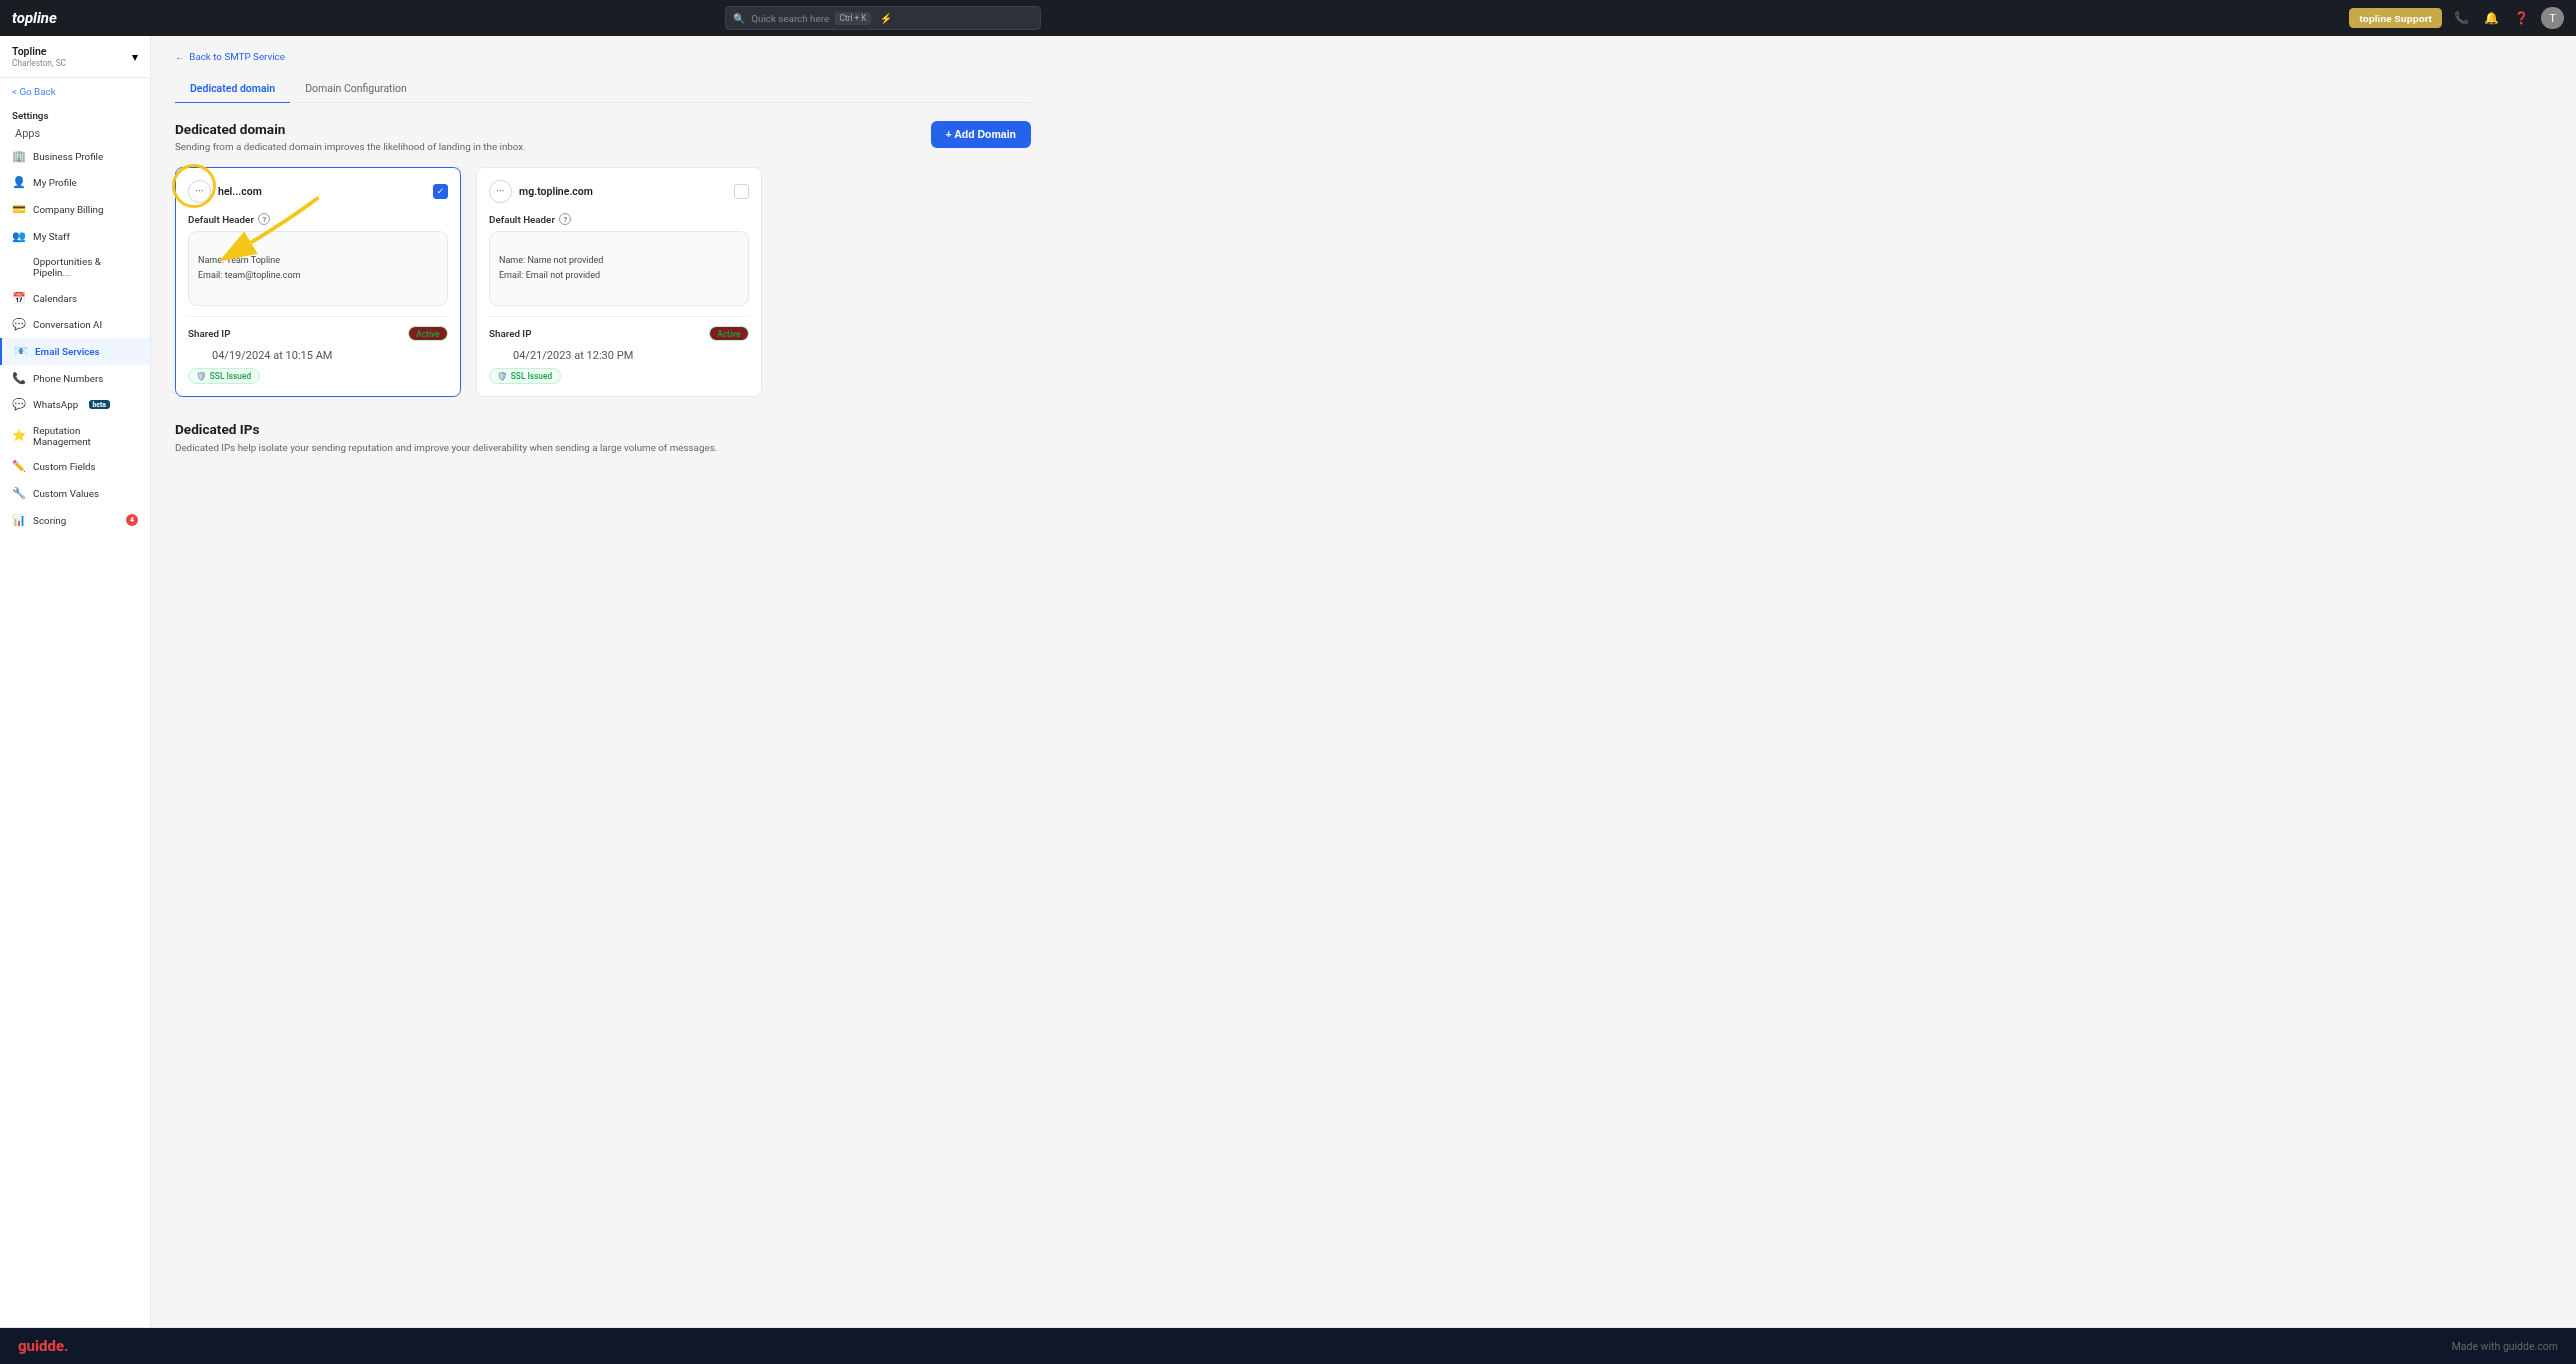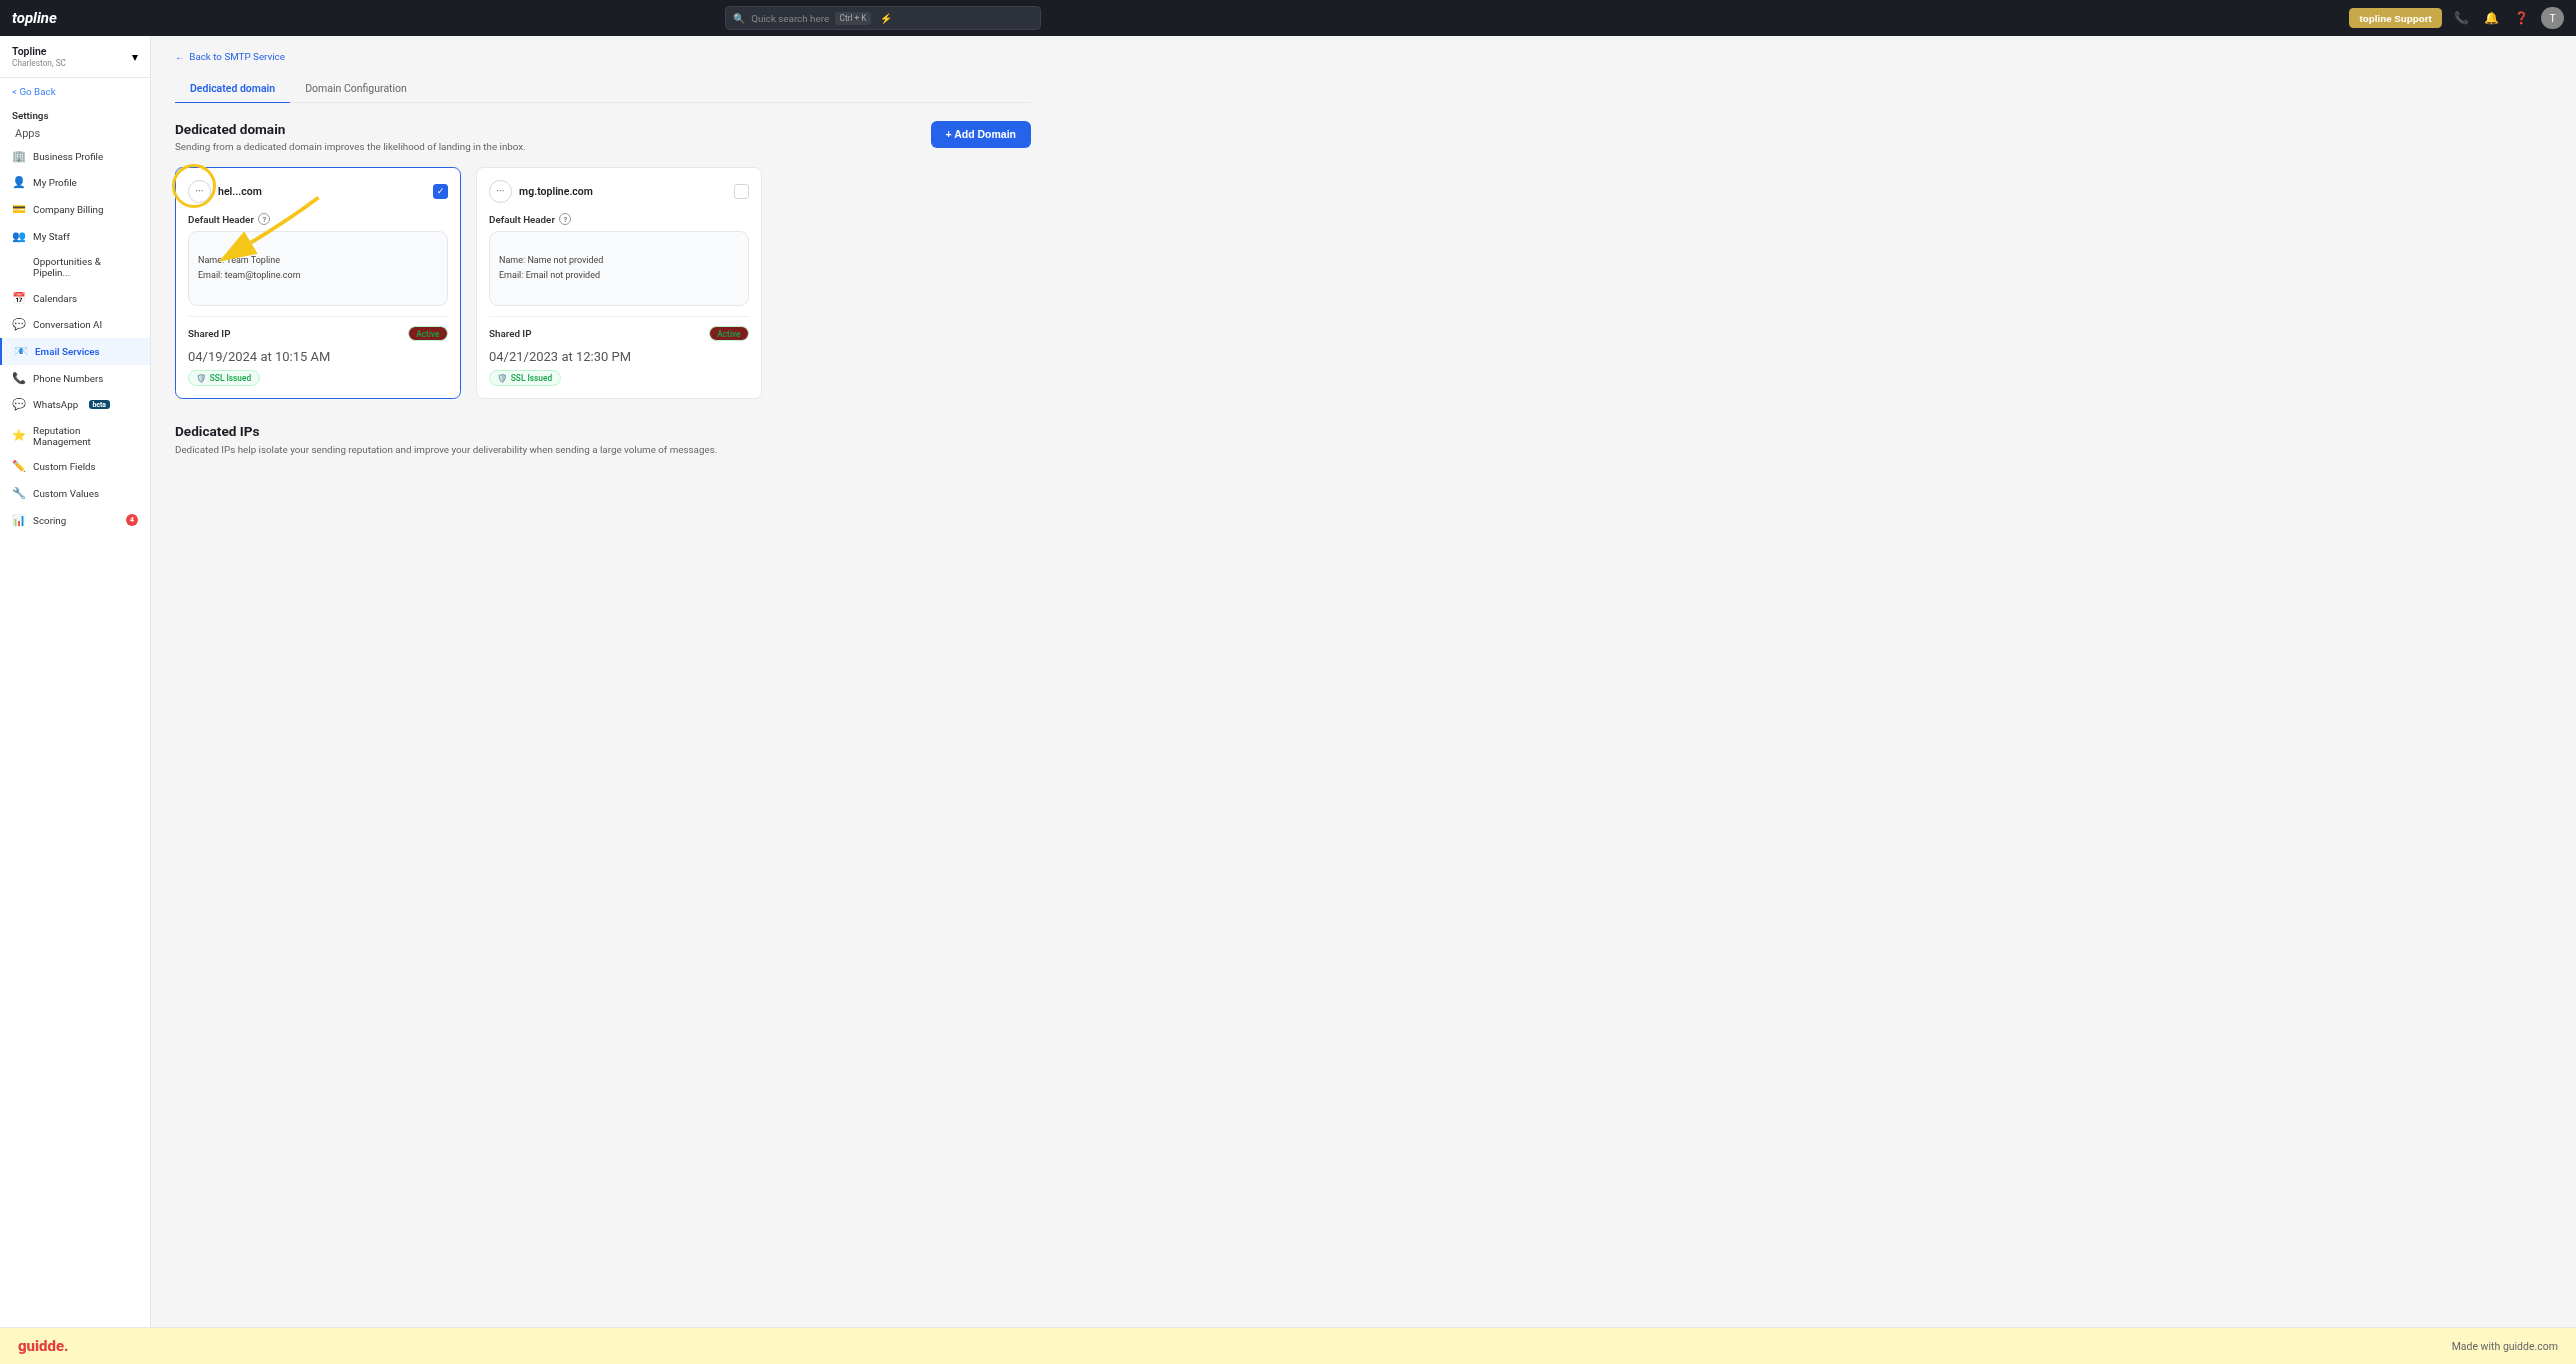--- a/index.html
+++ b/index.html
@@ -372,23 +372,24 @@
     .active-badge {
       background: #7f1d1d;
       color: #16a34a;
       border: 0.8px solid #bbf7d0;
       border-radius: 15px;
       padding: 1.5px 7.5px;
       font-size: 8.3px;
       font-weight: 500;
     }
     .date-text {
-      font-size: 13px;
+      font-size: 11px;
       color: #555;
       margin-bottom: 6px;
+      margin-left: 24px;
     }
     .ssl-badge {
       display: inline-flex;
       align-items: center;
       gap: 3px;
       background: #f0fdf4;
       color: #16a34a;
       border: 0.8px solid #bbf7d0;
       border-radius: 15px;
       padding: 2.3px 7.5px;
@@ -409,21 +410,21 @@
     .dedicated-ips-subtitle {
       font-size: 9.8px;
       color: #666;
     }
     .domain-cards-container {
       position: relative;
     }
 
     
     .footer {
-      background: #fef9c3;
+      background: #0f172a;
       border-top: 0.8px solid #e5e7eb;
       padding: 9px 18px;
       display: flex;
       align-items: center;
       justify-content: space-between;
       flex-shrink: 0;
     }
     .footer-logo {
       color: #e53e3e;
       font-size: 15px;

